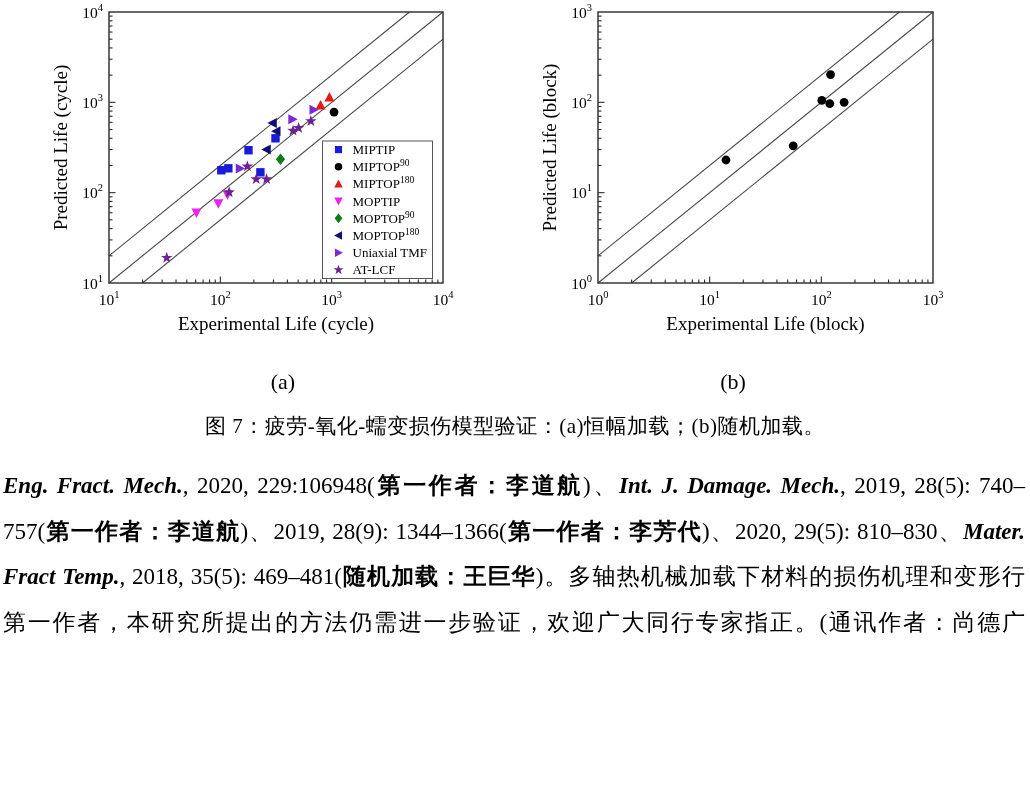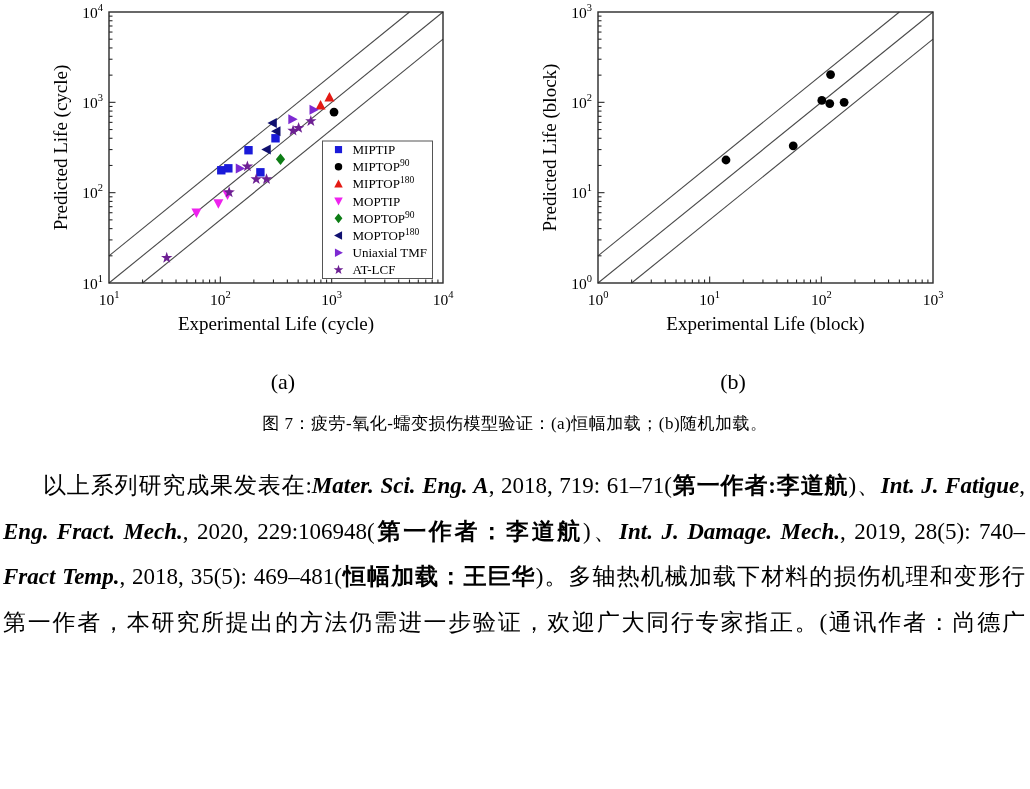--- a/index.html
+++ b/index.html
@@ -7,21 +7,21 @@
     width:1030px;height:789px;position:relative;background:#ffffff;
     font-family:"Liberation Serif","DejaVu Serif",serif;color:#000;overflow:hidden;
   }
   svg text{font-family:"Liberation Serif","DejaVu Serif",serif;fill:#000;}
   .chart-svg{position:absolute;top:0;}
   #chartA{left:0;}
   #chartB{left:515px;}
   .panel-label{position:absolute;top:369px;width:70px;text-align:center;font-size:22px;}
   #panel-label-a{left:248px;}
   #panel-label-b{left:698px;}
-  #caption{position:absolute;top:412px;left:0;width:1030px;text-align:center;font-size:17px;letter-spacing:0.5px;}
+  #caption{position:absolute;top:412px;left:0;width:1030px;text-align:center;font-size:21px;letter-spacing:0.5px;}
   #paragraph{position:absolute;top:463px;left:3px;width:1022px;font-size:23px;line-height:45.5px;}
   .pline{text-align:justify;text-align-last:justify;white-space:nowrap;}
   .pline.last{text-align-last:left;}
   .pline.indent{text-indent:40px;}
   .seg-b{font-weight:700;}
   .seg-bi{font-weight:700;font-style:italic;}
 </style>
 </head>
 <body>
 
@@ -255,17 +255,17 @@
       <circle cx="329.1267313965783" cy="102.33333333333334" r="4.4"></circle>
     </g>
   </svg>
 
 <div id="panel-label-a" class="panel-label">(a)</div>
 <div id="panel-label-b" class="panel-label">(b)</div>
 
 <div id="caption">图 7：疲劳-氧化-蠕变损伤模型验证：(a)恒幅加载；(b)随机加载。</div>
 
 <div id="paragraph">
-    <div class="pline indent"><span>以上系列研究成果发表在:</span><span class="seg-bi">Mater. Sci. Eng. A</span><span>, 2018, 719: 61–71(</span><span class="seg-b">第一作者:李道航</span><span>)、</span><span class="seg-bi">Int. J. Fatigue</span><span>,</span></div>
     <div class="pline"><span class="seg-bi">Eng. Fract. Mech.</span><span>, 2020, 229:106948(</span><span class="seg-b">第一作者：李道航</span><span>)、</span><span class="seg-bi">Int. J. Damage. Mech.</span><span>, 2019, 28(5): 740–</span></div>
-    <div class="pline"><span class="seg-bi">Fract Temp.</span><span>, 2018, 35(5): 469–481(</span><span class="seg-b">恒幅加载：王巨华</span><span>)。多轴热机械加载下材料的损伤机理和变形行</span></div>
+    <div class="pline"><span>757(</span><span class="seg-b">第一作者：李道航</span><span>)、2019, 28(9): 1344–1366(</span><span class="seg-b">第一作者：李芳代</span><span>)、2020, 29(5): 810–830、</span><span class="seg-bi">Mater.</span></div>
+    <div class="pline"><span class="seg-bi">Fract Temp.</span><span>, 2018, 35(5): 469–481(</span><span class="seg-b">随机加载：王巨华</span><span>)。多轴热机械加载下材料的损伤机理和变形行</span></div>
     <div class="pline"><span>第一作者，本研究所提出的方法仍需进一步验证，欢迎广大同行专家指正。(通讯作者：尚德广</span></div>
   </div>
 
 </body></html>

